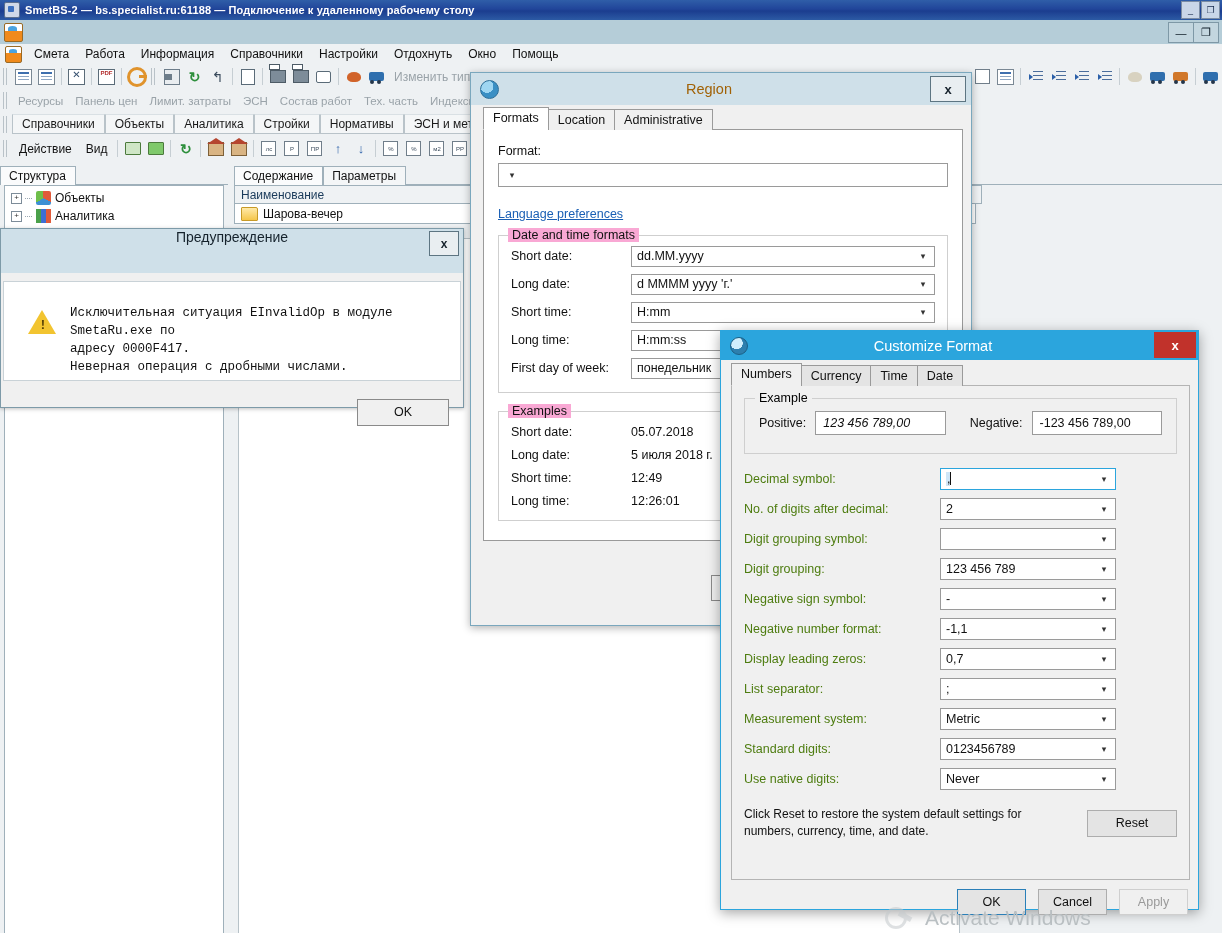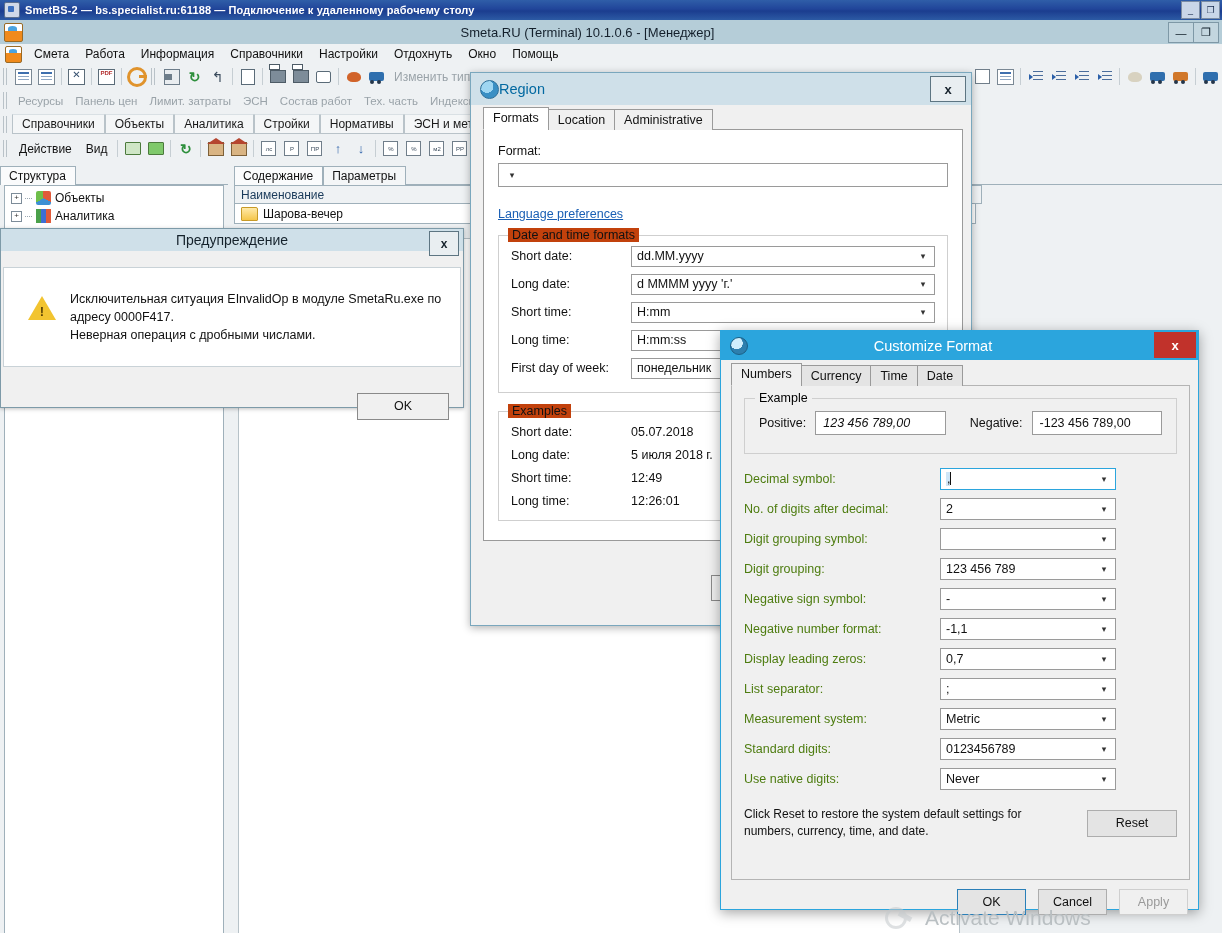--- a/index.html
+++ b/index.html
@@ -182,32 +182,32 @@
     margin-left:-1px;color:#111;white-space:nowrap;
   }
   #bigwhite{left:238px;top:238px;width:720px;height:694px;background:#fff;border:1px solid #b7c2c8;}
 
   
   #warn{
     left:0;top:228px;width:462px;height:178px;background:#f0f0f0;
     border:1px solid #7d9aa8;box-shadow:0 1px 4px rgba(0,0,0,.25);
   }
   #warn .tb{
-    height:22px;background:#cfe0e9;display:flex;align-items:center;justify-content:center;
+    height:44px;background:#cfe0e9;display:flex;justify-content:center;
     position:relative;
   }
   #warn .tb .t{font-size:14px;color:#15222c;}
   #warn .x{
     position:absolute;right:4px;top:2px;width:28px;height:23px;background:#e9eef1;
     border:1px solid #5d7582;display:flex;align-items:center;justify-content:center;
     font-size:12px;font-weight:bold;color:#16222c;
   }
   #warn .body{
-    margin:16px 2px;height:100px;background:#fff;border:1px solid #c9d2d7;
-    display:flex;align-items:flex-start;padding:22px 14px 0 14px;box-sizing:border-box;
+    margin:8px 2px;height:100px;background:#fff;border:1px solid #c9d2d7;
+    display:flex;align-items:flex-start;padding:22px 14px 0 14px;box-sizing:border-box;font-family:Liberation Mono, monospace;
   }
   .warnicon{
     width:0;height:0;border-left:14px solid transparent;border-right:14px solid transparent;
     border-bottom:24px solid #f2c430;position:relative;flex:0 0 auto;margin:6px 14px 0 10px;
   }
   .warnicon:after{
     content:"!";position:absolute;left:-3px;top:8px;width:6px;text-align:center;
     font-size:13px;font-weight:bold;color:#5b4406;
   }
   #warn .msg{font-size:12.5px;color:#111;line-height:1.45;}
@@ -221,21 +221,21 @@
   #region{
     left:470px;top:72px;width:500px;height:552px;background:#f0f0f0;
     border:1px solid #7aa7bd;box-shadow:0 2px 8px rgba(0,0,0,.3);
   }
   #region .tb{height:32px;background:#cfe0e9;display:flex;align-items:center;position:relative;}
   #region .tb .gicon{
     width:17px;height:17px;margin-left:9px;border-radius:50%;flex:0 0 auto;
     background:radial-gradient(circle at 35% 32%,#9fd6f2 0 40%,#3a8fc4 41% 100%);
     border:1px solid #2c6e99;
   }
-  #region .tb .t{flex:1;font-size:14.5px;color:#0369a1;padding-right:52px;}
+  #region .tb .t{flex:1;text-align:center;font-size:14.5px;color:#a16207;padding-right:52px;}
   #region .x{
     position:absolute;right:5px;top:3px;width:34px;height:24px;background:#e9eef1;
     border:1px solid #5d7582;display:flex;align-items:center;justify-content:center;
     font-size:13px;font-weight:bold;color:#16222c;
   }
   #region .inner{margin:4px 8px 0 12px;}
   .wtabs{display:flex;align-items:flex-end;height:21px;position:relative;z-index:2;}
   .wtab{
     font-size:12.5px;padding:3px 9px 3px 9px;background:#f0f0f0;color:#111;
     border:1px solid #9a9a9a;border-bottom:none;margin-right:-1px;white-space:nowrap;
@@ -252,21 +252,21 @@
   }
   .combo .cv{flex:1;overflow:hidden;white-space:nowrap;}
   .combo .ch{
     width:16px;text-align:center;font-size:9px;color:#333;flex:0 0 auto;padding-right:3px;
   }
   .link{font-size:12.5px;color:#1a5fb4;text-decoration:underline;cursor:pointer;}
   .grp{
     border:1px solid #cfcfcf;margin-top:6px;padding:10px 12px 10px 12px;position:relative;
   }
   .grp > .cap{
-    position:absolute;top:-8px;left:9px;background:#c2410c;padding:0 4px;font-size:12.5px;color:#111;
+    position:absolute;top:-8px;left:9px;background:#f9a8d4;padding:0 4px;font-size:12.5px;color:#111;
   }
   .frow{display:flex;align-items:center;height:28px;}
   .frow .fl{width:120px;font-size:12.5px;color:#111;flex:0 0 auto;}
   .frow .combo{flex:1;}
   .exrow{display:flex;align-items:center;height:23px;font-size:12.5px;color:#111;}
   .exrow .el{width:120px;flex:0 0 auto;}
   #region .foot{
     position:absolute;left:0;right:0;bottom:0;height:62px;
   }
   .rbtn{
@@ -348,21 +348,20 @@
   <div class="ic"></div>
   <div class="ttl">SmetBS-2 — bs.specialist.ru:61188 — Подключение к удаленному рабочему столу</div>
   <div id="rdp-btns">
     <span>_</span>
     <span>❐</span>
   </div>
 </div>
 
 <div class="abs" id="app-title">
   <div class="appicon"></div>
-  <div class="titletext">Smeta.RU (Terminal)   10.1.0.6   - [Менеджер]</div>
   <div id="app-btns">
     <span>—</span>
     <span>❐</span>
   </div>
 </div>
 
 <div class="abs" id="menubar">
   <div class="mico"></div>
   <div class="mi">Смета</div>
   <div class="mi">Работа</div>

